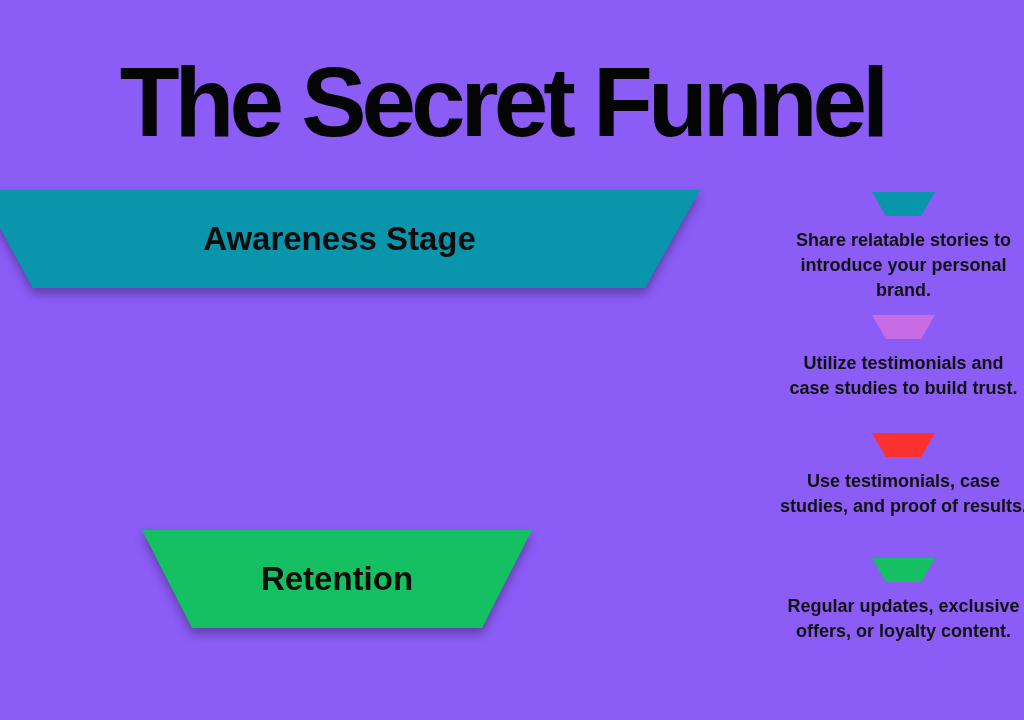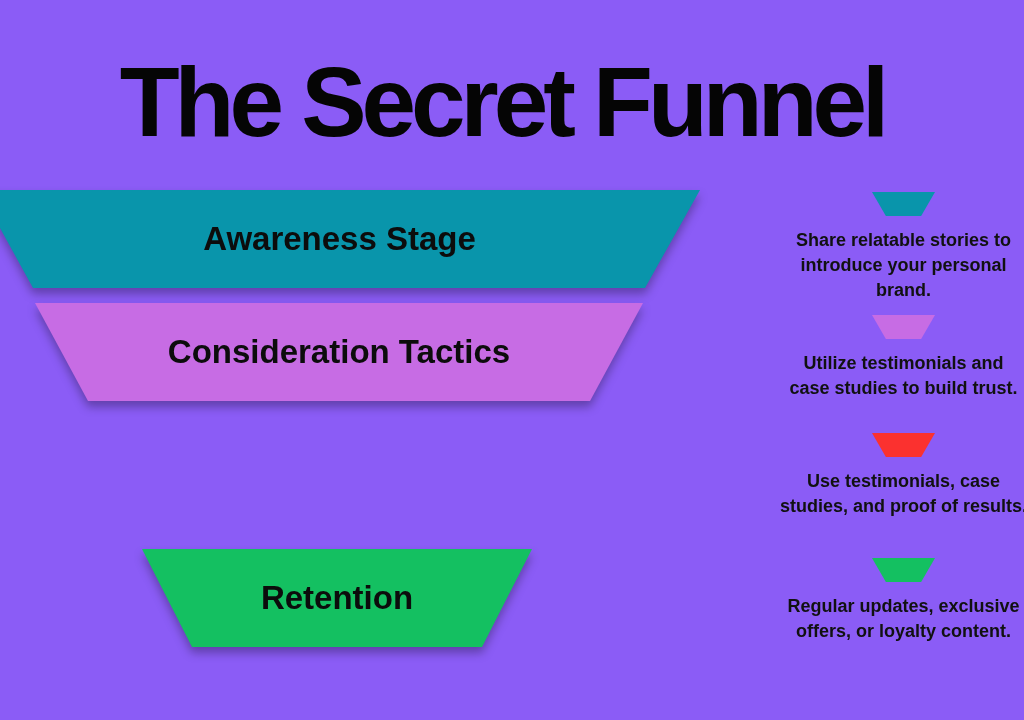--- a/index.html
+++ b/index.html
@@ -36,21 +36,21 @@
     font-size:33px;font-weight:bold;color:#0c0c0c;
     letter-spacing:0;
     white-space:nowrap;
   }
   .b1{left:-21px;top:190px;width:721px;height:98px;}
   .b1 .shape{background:#0995ab;clip-path:polygon(0 0,100% 0,666px 100%,54px 100%);}
   .b2{left:35px;top:303px;width:608px;height:98px;}
   .b2 .shape{background:#c76ce4;clip-path:polygon(0 0,100% 0,555px 100%,53px 100%);}
   .b3{left:90px;top:418px;width:497px;height:97px;}
   .b3 .shape{background:#fb312f;clip-path:polygon(0 0,100% 0,442px 100%,53px 100%);}
-  .b4{left:142px;top:530px;width:390px;height:98px;margin-top:19px;}
+  .b4{left:142px;top:530px;width:390px;height:98px;}
   .b4 .shape{background:#14c061;clip-path:polygon(0 0,100% 0,340px 100%,50px 100%);}
   
   .side-item{
     position:absolute;
     left:758px;width:291px;
     text-align:center;
   }
   .s1{top:192px;} .s2{top:315px;} .s3{top:433px;} .s4{top:558px;}
   .mini-trap{
     width:63px;height:24px;margin:0 auto;
@@ -73,26 +73,20 @@
 
   <div class="title">The Secret Funnel</div>
 
   <div class="band b1">
     <div class="shadow-wrap">
       <div class="shape"></div>
     </div>
     <div class="label">Awareness Stage</div>
   </div>
 
-  <div class="band b2">
-    <div class="shadow-wrap">
-      <div class="shape"></div>
-    </div>
-    <div class="label">Consideration Tactics</div>
-  </div>
 
 
   <div class="band b4">
     <div class="shadow-wrap">
       <div class="shape"></div>
     </div>
     <div class="label">Retention</div>
   </div>
 
   <div class="side-item s1">

